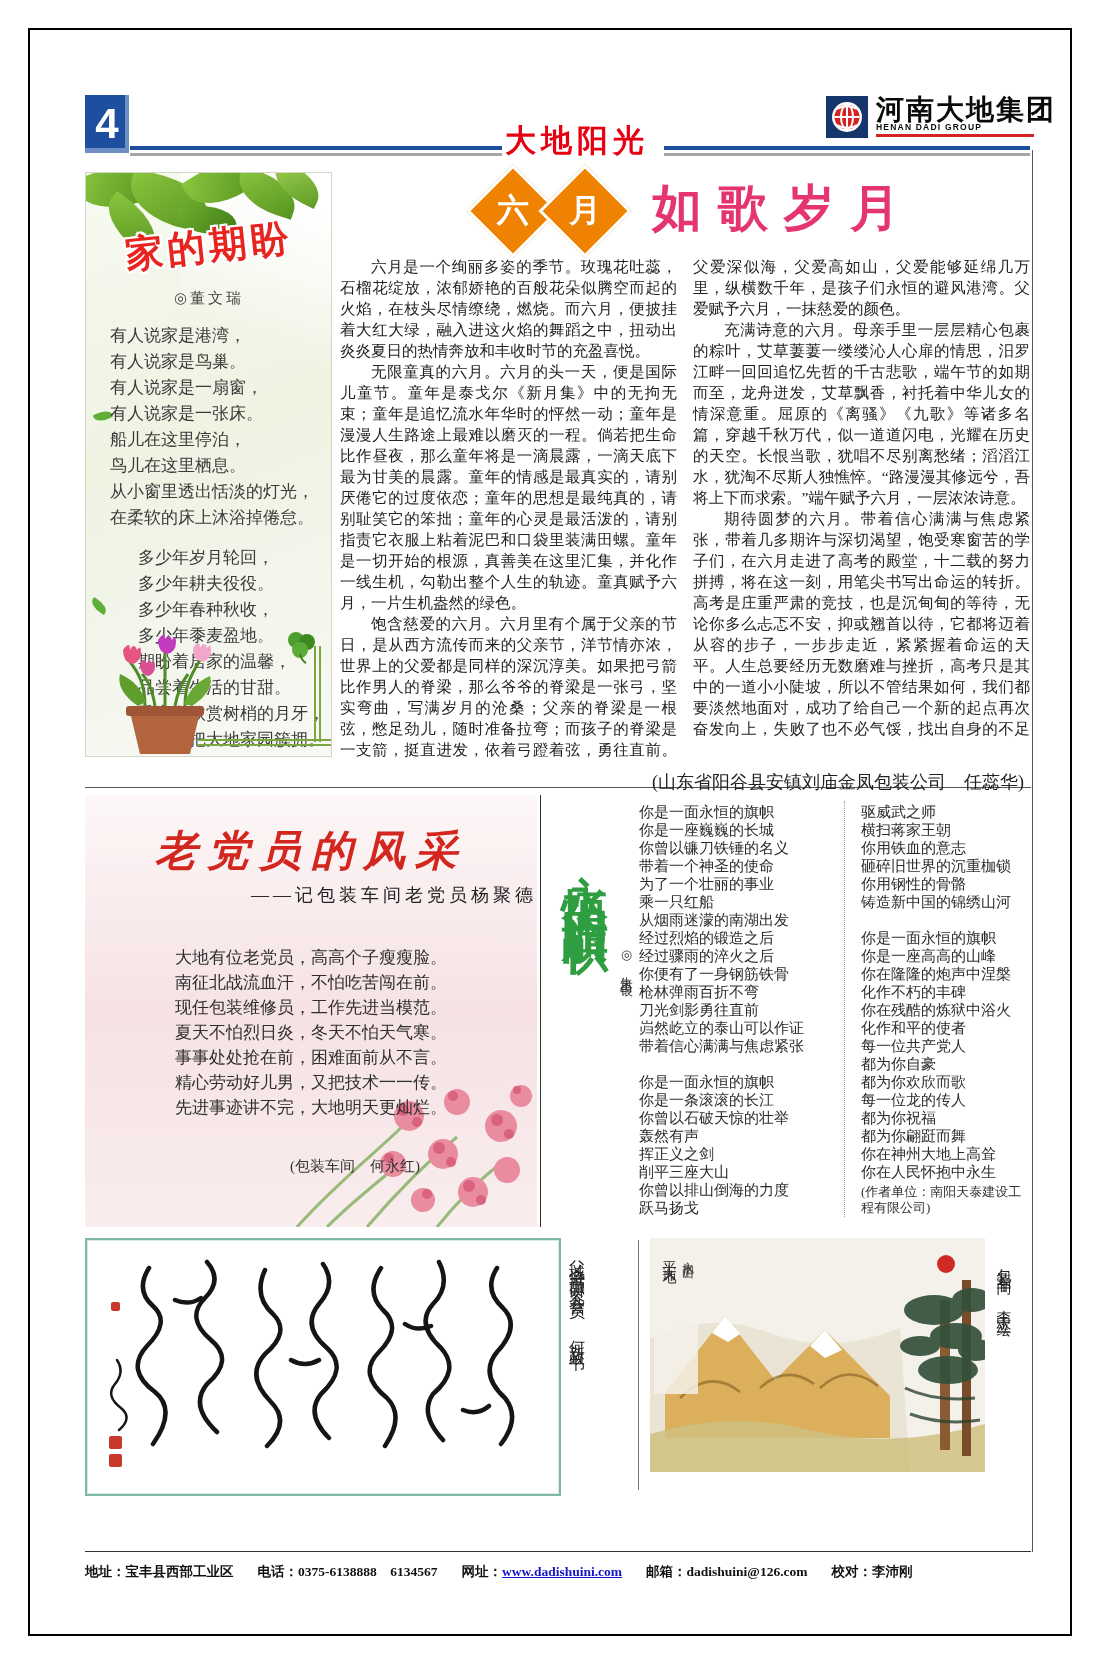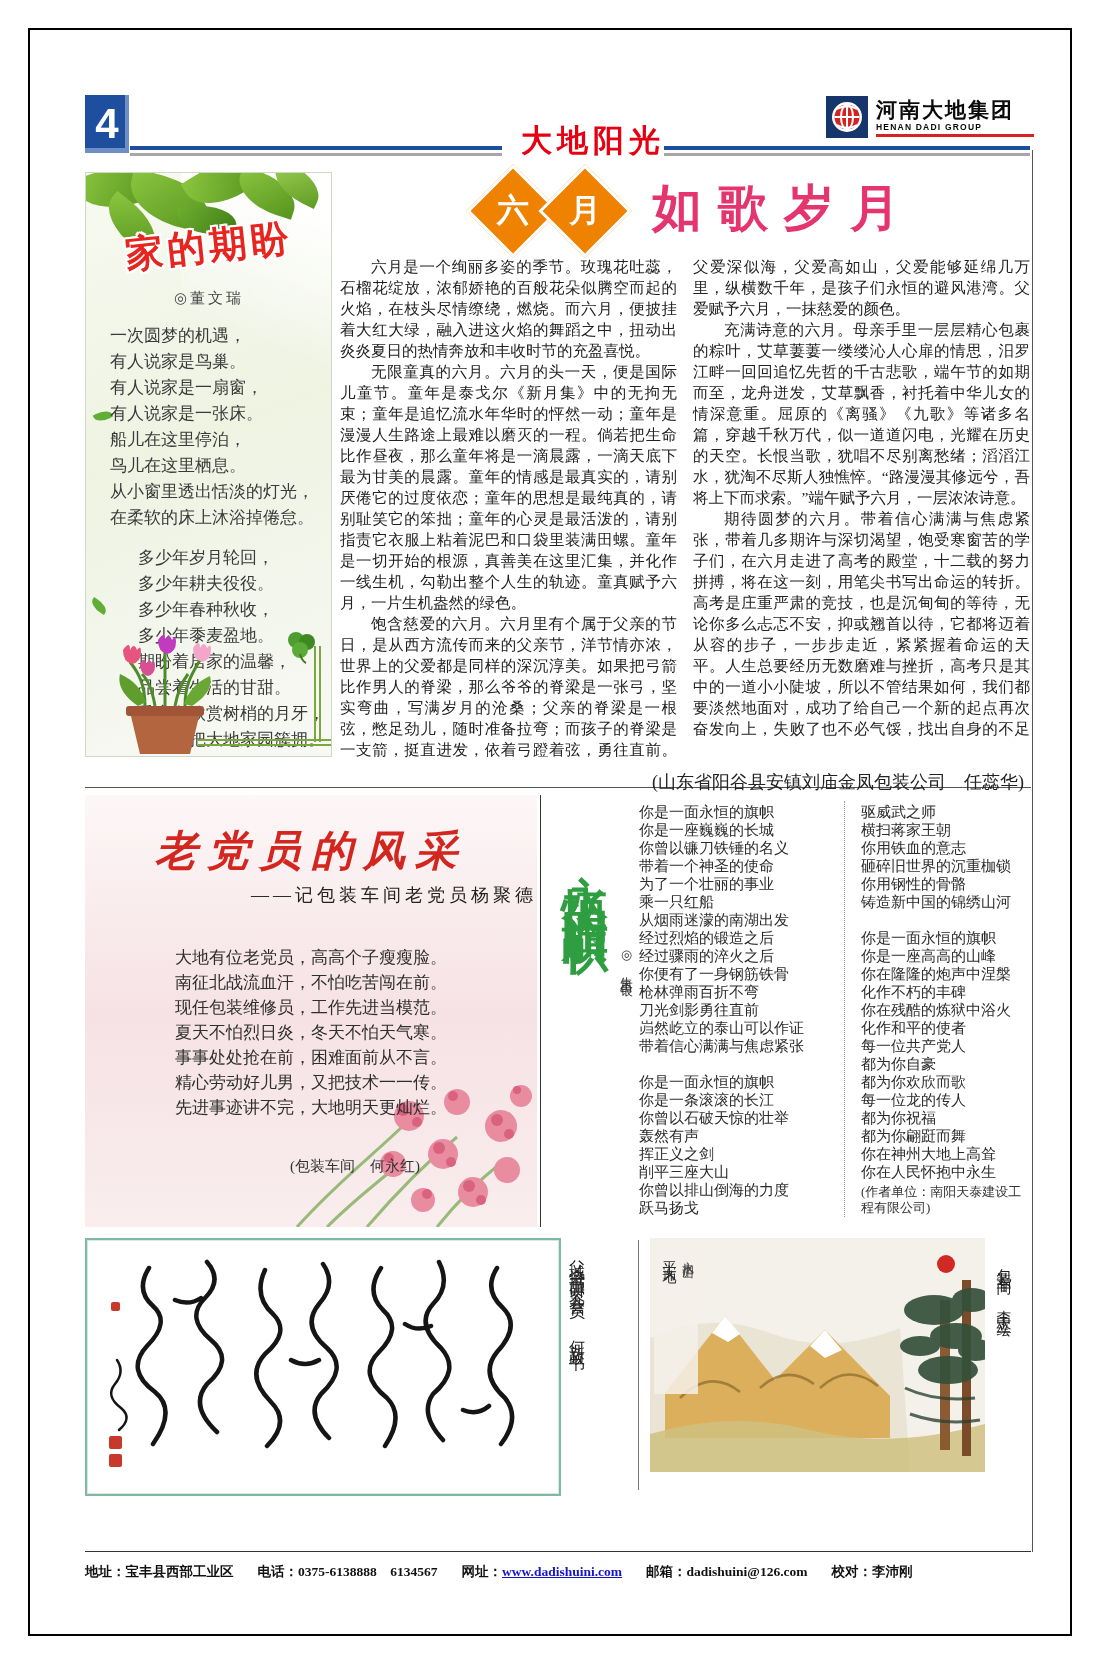--- a/index.html
+++ b/index.html
@@ -12,26 +12,26 @@
   #mid-hrule{left:85px;top:787px;width:946px;height:0;border-top:1px solid #555;}
   #foot-hrule{left:85px;top:1551px;width:946px;height:0;border-top:1px solid #333;}
 
   
   #page-num{left:85px;top:95px;width:44px;height:58px;background:#1d4f9e;color:#fff;
             font-family:"Liberation Sans",sans-serif;font-weight:bold;font-size:42px;
             display:flex;align-items:center;justify-content:center;
             box-shadow:inset -4px -5px 0 #6f8fc4;}
   .hline-b{height:4px;background:#1b4f9e;}
   .hline-g{height:3px;background:#a6a6a6;}
-  #masthead{left:505px;top:120px;width:160px;text-align:right;color:#e60012;
+  #masthead{left:505px;top:120px;width:160px;text-align:left;color:#e60012;
             font-family:"Liberation Sans",sans-serif;font-weight:bold;font-size:31px;letter-spacing:5px;}
   #logo{left:826px;top:96px;display:flex;align-items:center;gap:8px;}
   #logo .globe-box{width:42px;height:42px;background:#16356b;display:flex;align-items:center;justify-content:center;}
   #logo .txt{display:flex;flex-direction:column;}
-  #logo .cn{font-family:"Liberation Sans",sans-serif;font-weight:bold;font-size:21px;color:#0a0a0a;letter-spacing:2px;line-height:24px;}
+  #logo .cn{font-family:"Liberation Sans",sans-serif;font-weight:bold;font-size:28px;color:#0a0a0a;letter-spacing:2px;line-height:24px;}
   #logo .en{font-family:"Liberation Sans",sans-serif;font-weight:bold;font-size:8.5px;color:#0a0a0a;letter-spacing:1.2px;}
   #logo .redbar{height:3px;background:#d42320;margin-top:2px;width:158px;}
 
   
   #home{left:85px;top:172px;width:245px;height:583px;overflow:hidden;
         background:linear-gradient(160deg,#f7faf1 0%,#eef3e2 45%,#f8f9f5 100%);
         border:1px solid #cfd8c2;}
   #home .streak{position:absolute;right:0;top:0;width:150px;height:220px;
         background:linear-gradient(205deg,#ffffff 15%,rgba(255,255,255,0) 70%);}
   .leaf{position:absolute;background:linear-gradient(135deg,#8cc63f,#55941f);border-radius:0 75% 0 75%;}
@@ -146,21 +146,21 @@
       <div class="leaf" style="left:150px;top:2px;width:62px;height:36px;transform:rotate(18deg);"></div>
       <div class="leaf" style="left:14px;top:34px;width:64px;height:34px;transform:rotate(38deg);"></div>
       <div class="leaf" style="left:92px;top:32px;width:58px;height:30px;transform:rotate(-6deg);background:linear-gradient(135deg,#6fae2f,#3f7d16);"></div>
       <div class="leaf" style="left:185px;top:-4px;width:52px;height:30px;transform:rotate(26deg);background:linear-gradient(135deg,#9ed055,#5f9c23);"></div>
     </div>
     <div class="mini-leaf" style="left:8px;top:238px;transform:rotate(-28deg);"></div>
     <div class="mini-leaf" style="left:4px;top:428px;transform:rotate(32deg);"></div>
     <div id="home-title">家的期盼</div>
     <div id="home-author">◎董文瑞</div>
     <div class="hpoem" id="hpoem1">
-        <div>一次圆梦的机遇，</div>
+        <div>有人说家是港湾，</div>
         <div>有人说家是鸟巢。</div>
         <div>有人说家是一扇窗，</div>
         <div>有人说家是一张床。</div>
         <div>船儿在这里停泊，</div>
         <div>鸟儿在这里栖息。</div>
         <div>从小窗里透出恬淡的灯光，</div>
         <div>在柔软的床上沐浴掉倦怠。</div>
       </div>
     <div class="hpoem" id="hpoem2">
         <div>多少年岁月轮回，</div>

